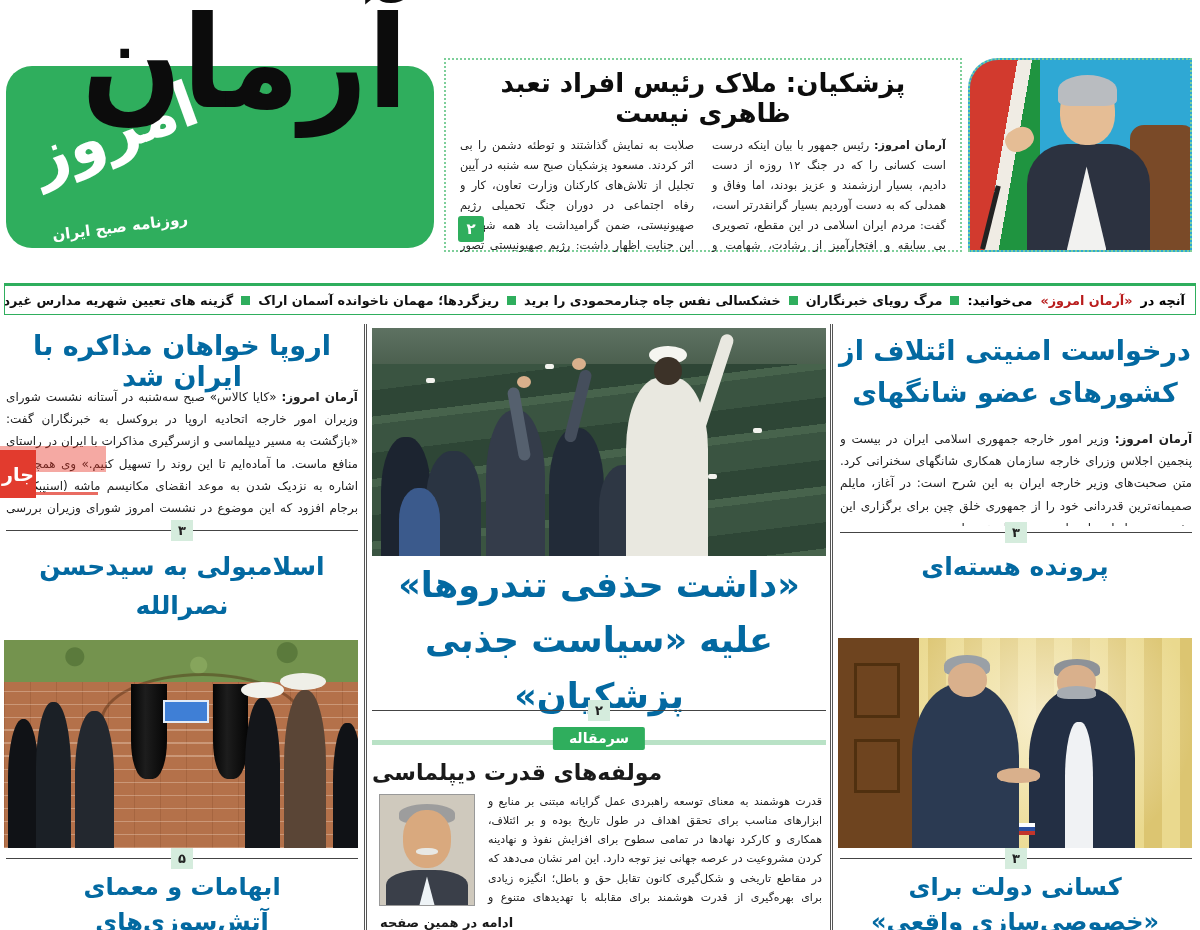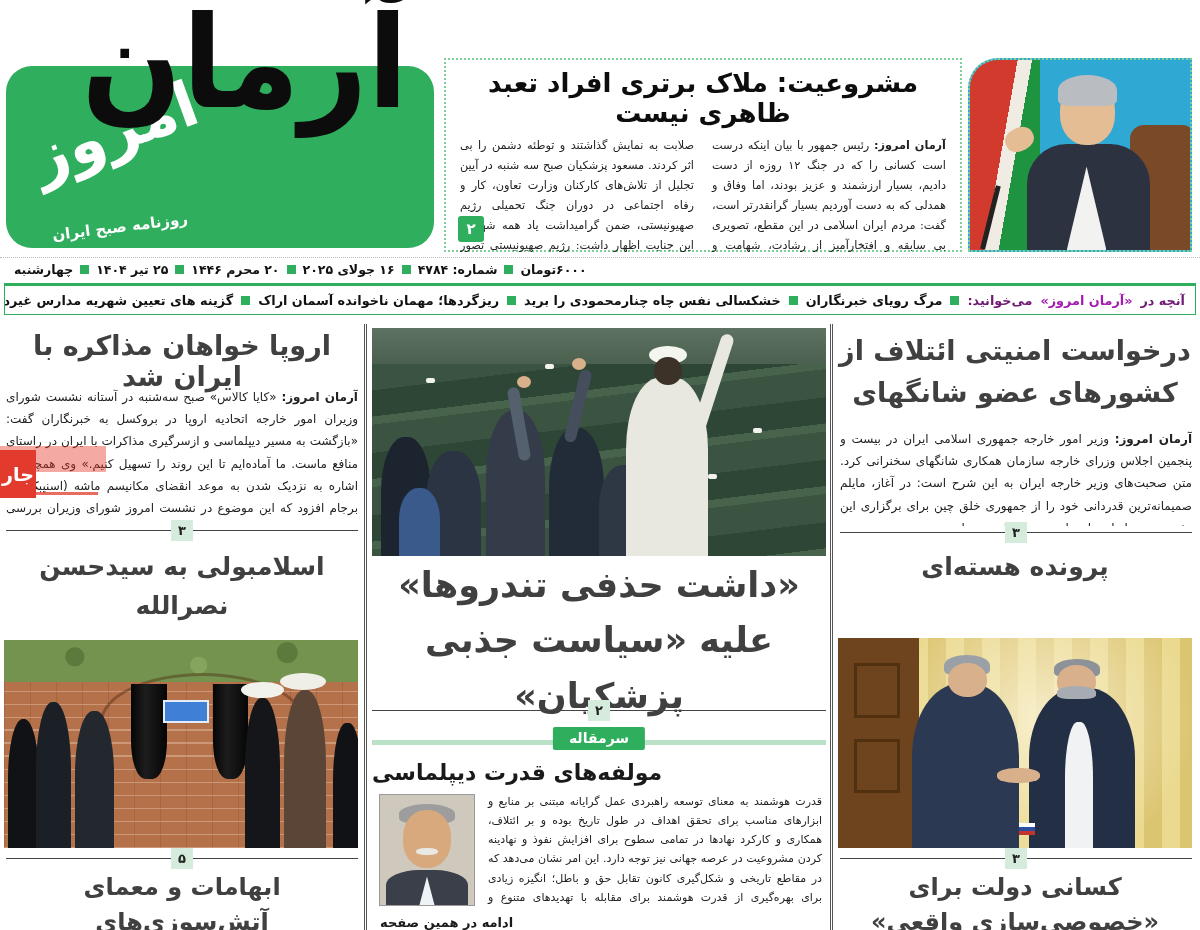--- a/index.html
+++ b/index.html
@@ -55,29 +55,29 @@
   .dateline { position:absolute; left:0; top:257px; width:100%; height:23px;
               border-top:1px dotted #b9b9b9; display:flex; align-items:center; gap:7px;
               padding:0 14px; font-size:12.5px; font-weight:700; color:#111; }
   .sq { width:9px; height:9px; background:#2fae5d; flex:none; }
 
   
   .teaser { position:absolute; left:4px; top:283px; width:1192px; height:32px;
             border:1px solid #2fae5d; border-top:3px solid #2fae5d;
             display:flex; direction:rtl; align-items:center; gap:8px; padding:0 10px;
             font-size:12.8px; font-weight:700; white-space:nowrap; overflow:hidden; }
-  .teaser .lbl { color:#701a75; }
-  .teaser .lbl-brand { color:#a21caf; }
+  .teaser .lbl { color:#000000; }
+  .teaser .lbl-brand { color:#b91c1c; }
   .teaser .item { color:#111; }
 
   
   .vdiv { position:absolute; top:324px; height:606px; width:0; border-left:3px double #555; }
 
   
-  .headline { position:absolute; direction:rtl; text-align:center; font-weight:800; color:#404040;
+  .headline { position:absolute; direction:rtl; text-align:center; font-weight:800; color:#0369a1;
               letter-spacing:-1px; }
   .bodytext { position:absolute; direction:rtl; text-align:justify; font-size:12px;
               line-height:1.85; color:#222; overflow:hidden; }
   .pgline { position:absolute; border-top:1px solid #444; }
   .pgnum { position:absolute; top:-11px; left:50%; transform:translateX(-50%);
            background:#d5ecdd; color:#222; min-width:22px; height:21px; padding:0 3px;
            font-size:13px; font-weight:800; display:flex; align-items:center; justify-content:center; }
 
   
   .m-photo { position:absolute; left:372px; top:328px; width:454px; height:228px; overflow:hidden;
@@ -174,53 +174,40 @@
 <div class="page">
 
   <div class="logo">
     <div class="logo-green"></div>
     <div class="logo-sub" dir="rtl">امروز</div>
     <div class="logo-title" dir="rtl">آرمان</div>
     <div class="logo-tag" dir="rtl">روزنامه صبح ایران</div>
   </div>
 
   <div class="lead-box">
-    <div class="lead-headline">مشروعیت: ملاک برتری افراد تعبد ظاهری نیست</div>
+    <div class="lead-headline">پزشکیان: ملاک رئیس افراد تعبد ظاهری نیست</div>
     <div class="lead-body">
       <b>آرمان امروز:</b>
       <span>رئیس جمهور با بیان اینکه درست است کسانی را که در جنگ ۱۲ روزه از دست دادیم، بسیار ارزشمند و عزیز بودند، اما وفاق و همدلی که به دست آوردیم بسیار گرانقدرتر است، گفت: مردم ایران اسلامی در این مقطع، تصویری بی سابقه و افتخارآمیز از رشادت، شهامت و صلابت به نمایش گذاشتند و توطئه دشمن را بی اثر کردند. مسعود پزشکیان صبح سه شنبه در آیین تجلیل از تلاش‌های کارکنان وزارت تعاون، کار و رفاه اجتماعی در دوران جنگ</span>
       <span>تحمیلی رژیم صهیونیستی، ضمن گرامیداشت یاد همه شهیدان این جنایت اظهار داشت: رژیم صهیونیستی تصور می‌کرد، پس از به شهادت رساندن فرماندهان نیروهای مسلح کشورمان که عمر و زندگی خود را وقف سربلندی ایران اسلامی کرده بودند، نظام دچار چالش می‌شود، اما درایت رهبر معظم انقلاب اسلامی و انتصاب فوری جانشین فرماندهان به شهادت رسیده و از سوی دیگر دفاع مقتدرانه نیروهای مسلح، نقشه‌های دشمن را نقش بر آب کرد...</span>
     </div>
     <div class="lead-badge">۲</div>
   </div>
 
   <div class="lead-photo">
     <div class="ph-flag"></div>
     <div class="ph-chair"></div>
     <div class="ph-hand"></div>
     <div class="ph-torso"></div>
     <div class="ph-shirt"></div>
     <div class="ph-face"></div>
     <div class="ph-hair"></div>
     <div class="ph-mic"></div>
   </div>
 
-  <div class="dateline">
-    <span dir="rtl">چهارشنبه</span>
-    <span class="sq"></span>
-    <span dir="rtl">۲۵ تیر ۱۴۰۴</span>
-    <span class="sq"></span>
-    <span dir="rtl">۲۰ محرم ۱۴۴۶</span>
-    <span class="sq"></span>
-    <span dir="rtl">۱۶ جولای ۲۰۲۵</span>
-    <span class="sq"></span>
-    <span dir="rtl">شماره: ۴۷۸۴</span>
-    <span class="sq"></span>
-    <span dir="rtl">۶۰۰۰تومان</span>
-  </div>
 
   <div class="teaser">
     <span class="lbl">آنچه در</span>
     <span class="lbl lbl-brand">«آرمان امروز»</span>
     <span class="lbl">می‌خوانید:</span>
     <span class="sq"></span>
     <span class="item">مرگ رویای خبرنگاران</span>
     <span class="sq"></span>
     <span class="item">خشکسالی نفس چاه چنارمحمودی را برید</span>
     <span class="sq"></span>

